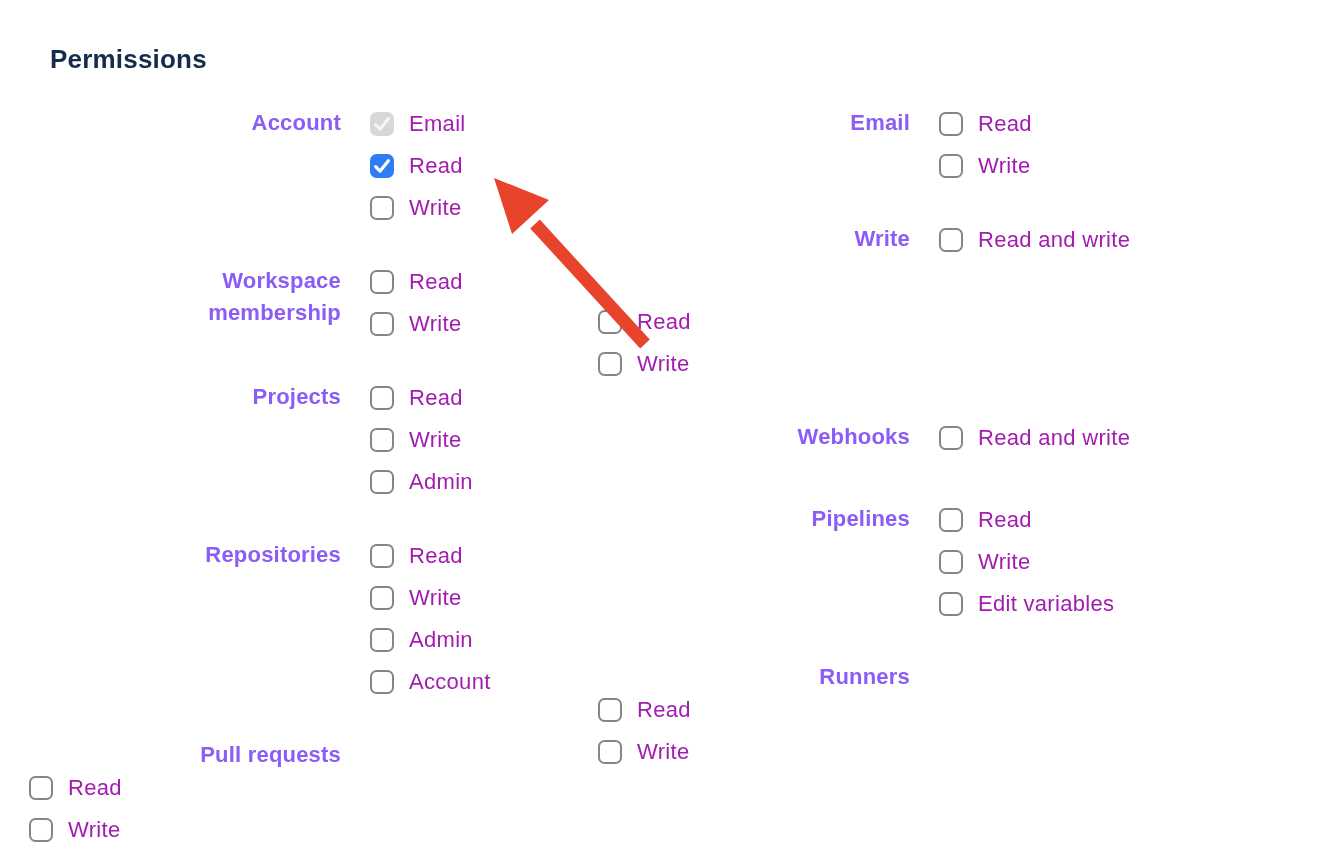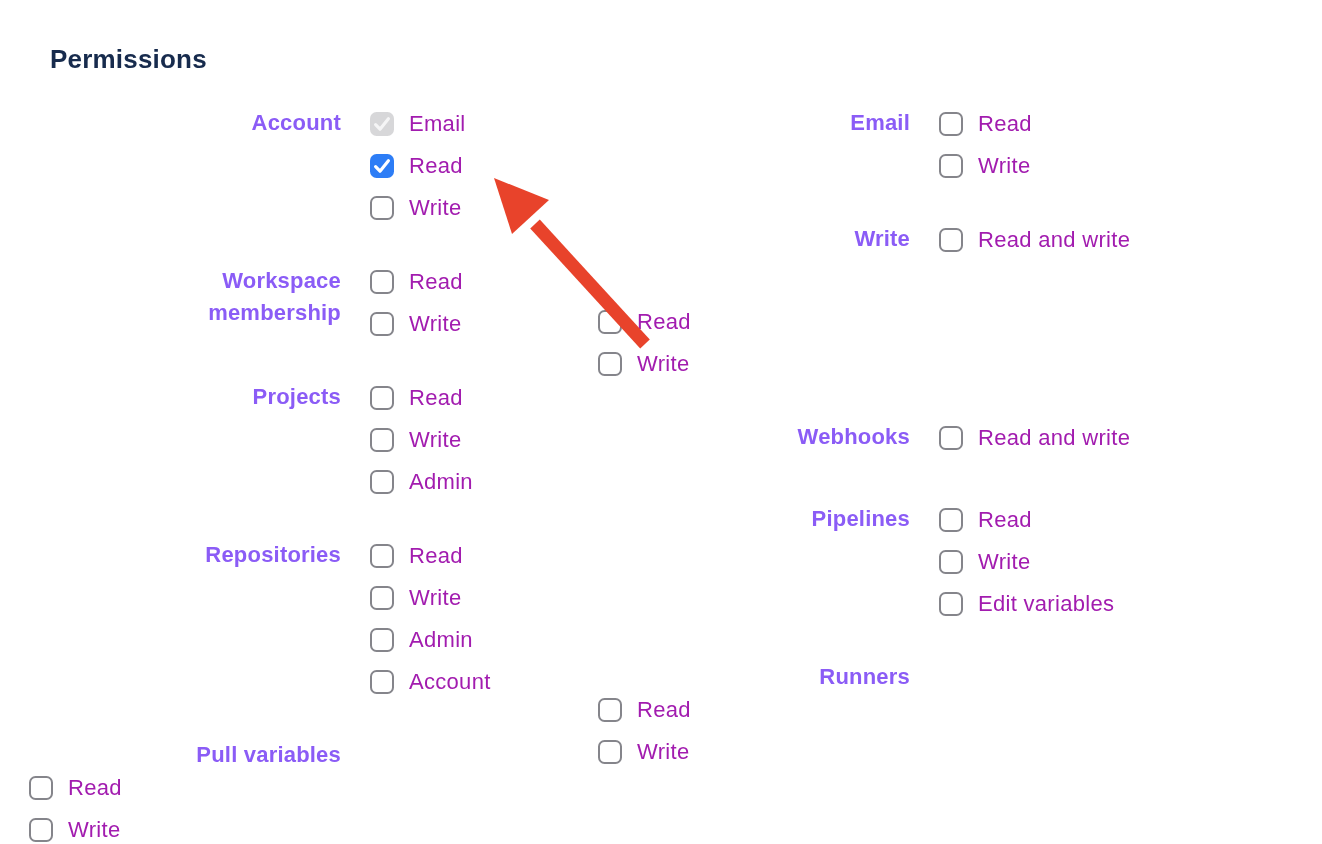--- a/index.html
+++ b/index.html
@@ -122,21 +122,21 @@
               <span class="cb" role="checkbox" aria-checked="false"></span>
               <span class="opt-label">Admin</span>
             </label>
             <label class="opt">
               <span class="cb" role="checkbox" aria-checked="false"></span>
               <span class="opt-label">Account</span>
             </label>
           </div>
         </div>
         <div class="group">
-          <div class="group-label"><span class="group-label-inner">Pull variables</span></div>
+          <div class="group-label"><span class="group-label-inner">Pull requests</span></div>
           <div class="options">
             <label class="opt">
               <span class="cb" role="checkbox" aria-checked="false"></span>
               <span class="opt-label">Read</span>
             </label>
             <label class="opt">
               <span class="cb" role="checkbox" aria-checked="false"></span>
               <span class="opt-label">Write</span>
             </label>
           </div>

